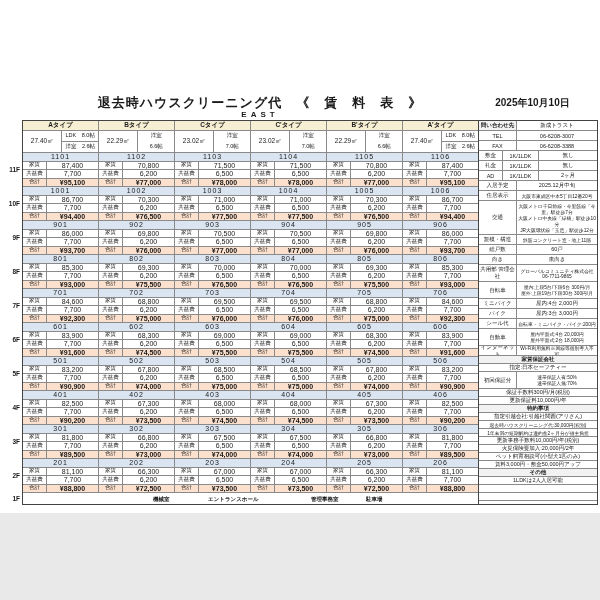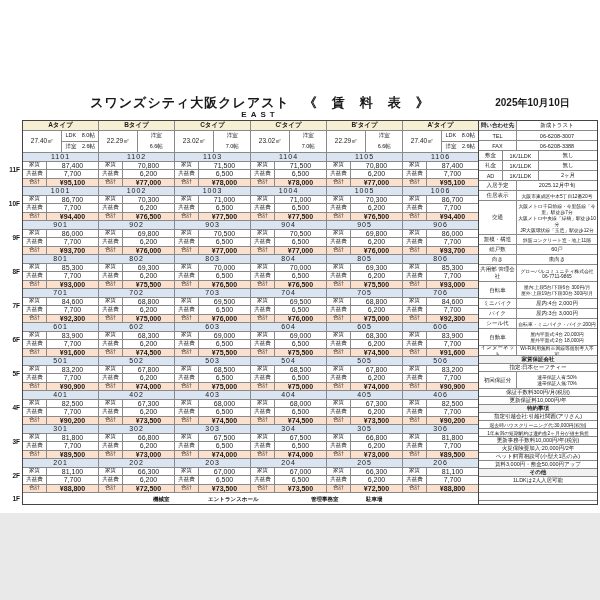--- a/index.html
+++ b/index.html
@@ -32,21 +32,21 @@
   .sval{flex:1;display:flex;align-items:center;justify-content:center;text-align:center;overflow:hidden;padding:0 1px;}
   .sval.col{flex-direction:column;justify-content:center;}
   .sheader{background:#f2f2f2;justify-content:center;align-items:center;display:flex;font-weight:bold;}
   .sfull{justify-content:center;align-items:center;display:flex;}
   .small{font-size:4.8px;}
   #bottomband{left:0;top:513px;width:600px;height:87px;background:#e9e9e9;}
 </style>
 </head>
 <body>
 
-<div class="abs" id="title">スワンズシティ大阪クレアスト　《　賃　料　表　》</div>
+<div class="abs" id="title">退去時ハウスクリーニング代　《　賃　料　表　》</div>
 <div class="abs" id="date">2025年10月10日</div>
 <div class="abs" id="east">EAST</div>
 
 <div class="abs" id="floors">
     <div class="floorlab" style="top: 32px; height: 34px;">11F</div>
     <div class="floorlab" style="top: 66px; height: 34px;">10F</div>
     <div class="floorlab" style="top: 100px; height: 34px;">9F</div>
     <div class="floorlab" style="top: 134px; height: 34px;">8F</div>
     <div class="floorlab" style="top: 168px; height: 34px;">7F</div>
     <div class="floorlab" style="top: 202px; height: 34px;">6F</div>

